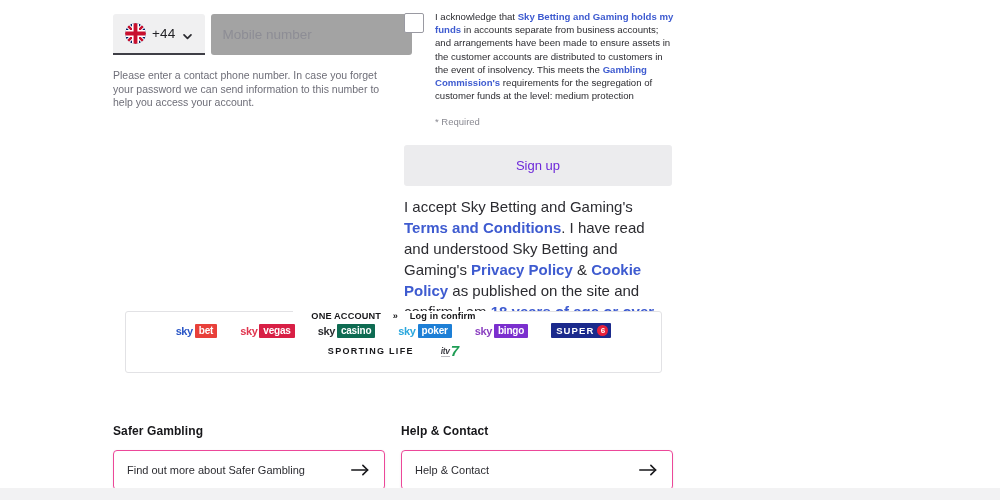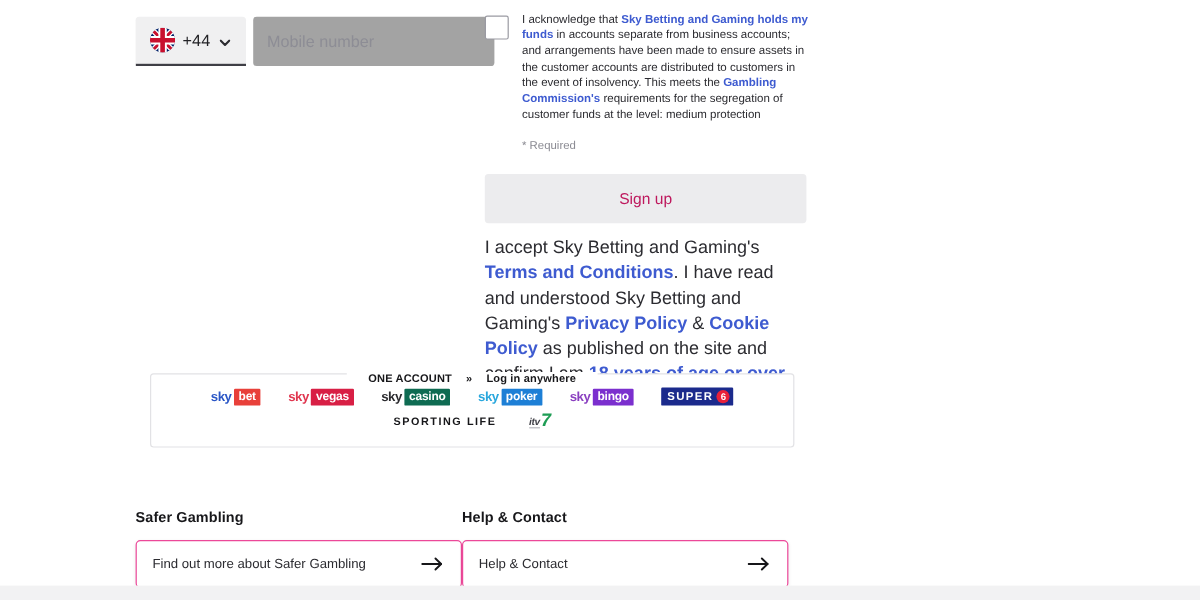--- a/index.html
+++ b/index.html
@@ -139,21 +139,21 @@
 
   .signup-btn {
     margin-top: 18px;
     width: 268px;
     height: 41px;
     background: #ececee;
     border: none;
     border-radius: 3px;
     font-family: "Liberation Sans", sans-serif;
     font-size: 13px;
-    color: #be185d;
+    color: #6d28d9;
     cursor: pointer;
     display: block;
   }
 
   .proceed-lead {
     margin-top: 20px;
     font-size: 9.6px;
     line-height: 13px;
     color: #2c2c31;
   }
@@ -297,20 +297,21 @@
     font-style: italic;
   }
 
   
   .bottom-sections {
     position: absolute;
     left: 113px;
     top: 424px;
     width: 575px;
     display: flex;
+    gap: 16px;
   }
   .bottom-col { width: 272px; }
   .bottom-heading {
     font-size: 12px;
     font-weight: bold;
     color: #17171a;
     margin-bottom: 12px;
     letter-spacing: .1px;
   }
   .bottom-card {
@@ -360,20 +361,21 @@
         <span class="chevron">
           <svg viewBox="0 0 12 12" width="11" height="11" aria-hidden="true">
             <path d="M2.2,4.3 L6,8.1 L9.8,4.3" fill="none" stroke="#2c2c31" stroke-width="1.9" stroke-linecap="round" stroke-linejoin="round"></path>
           </svg>
         </span>
       </div>
 
       <input class="mobile-input" type="text" placeholder="Mobile number" style="">
     </div>
 
+    <div class="phone-help">Please enter a contact phone number. In case you forget your password we can send information to this number to help you access your account.</div>
   </div>
 
   <div class="funds-col">
 
 
     <div class="ack-row">
       <div class="ack-checkbox"></div>
       <div class="ack-text">
         <span>I acknowledge that </span><a class="lnk">Sky Betting and Gaming holds my funds</a><span> in accounts separate from business accounts; and arrangements have been made to ensure assets in the customer accounts are distributed to customers in the event of insolvency. This meets the </span><a class="lnk">Gambling Commission's</a><span> requirements for the segregation of customer funds at the level: medium protection</span>
       </div>
@@ -388,21 +390,21 @@
       <span>I accept Sky Betting and Gaming's </span><a class="lnk">Terms and Conditions</a><span>. I have read and understood Sky Betting and Gaming's </span><a class="lnk">Privacy Policy</a><span> &amp; </span><a class="lnk">Cookie Policy</a><span> as published on the site and confirm I am </span><a class="lnk">18 years of age or over</a><span>.</span>
     </div>
   </div>
 
   <div class="brand-band">
 
     <div class="brand-band-title">
       <span>
         <span>ONE ACCOUNT</span>
         <span class="chev-sep">»</span>
-        <span class="tagline">Log in anywhere</span>
+        <span class="tagline">Log in confirm</span>
       </span>
     </div>
 
     <div class="brand-rows">
       <div class="brand-row">
 
         <span class="logo logo-skybet">
           <span class="sky">sky</span>
             <span class="tagbox">bet</span>
         </span>

